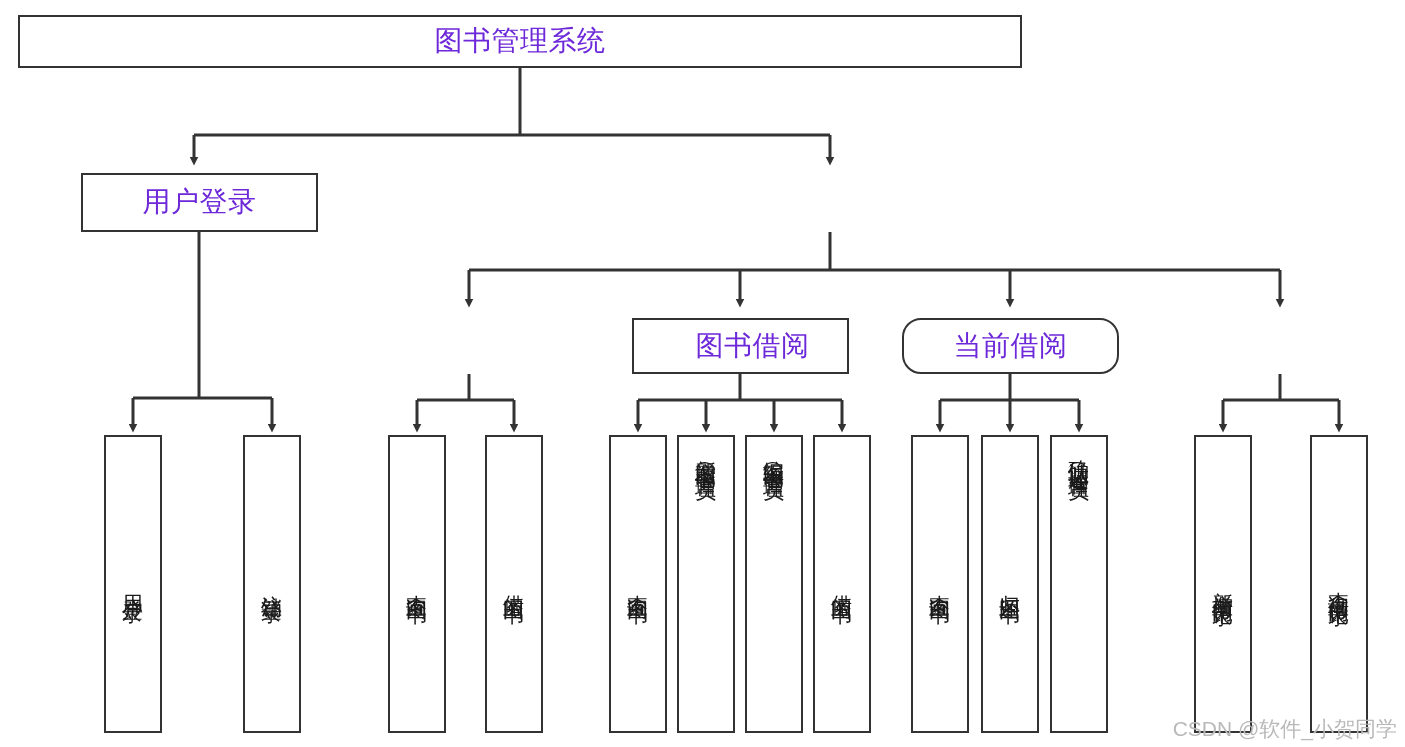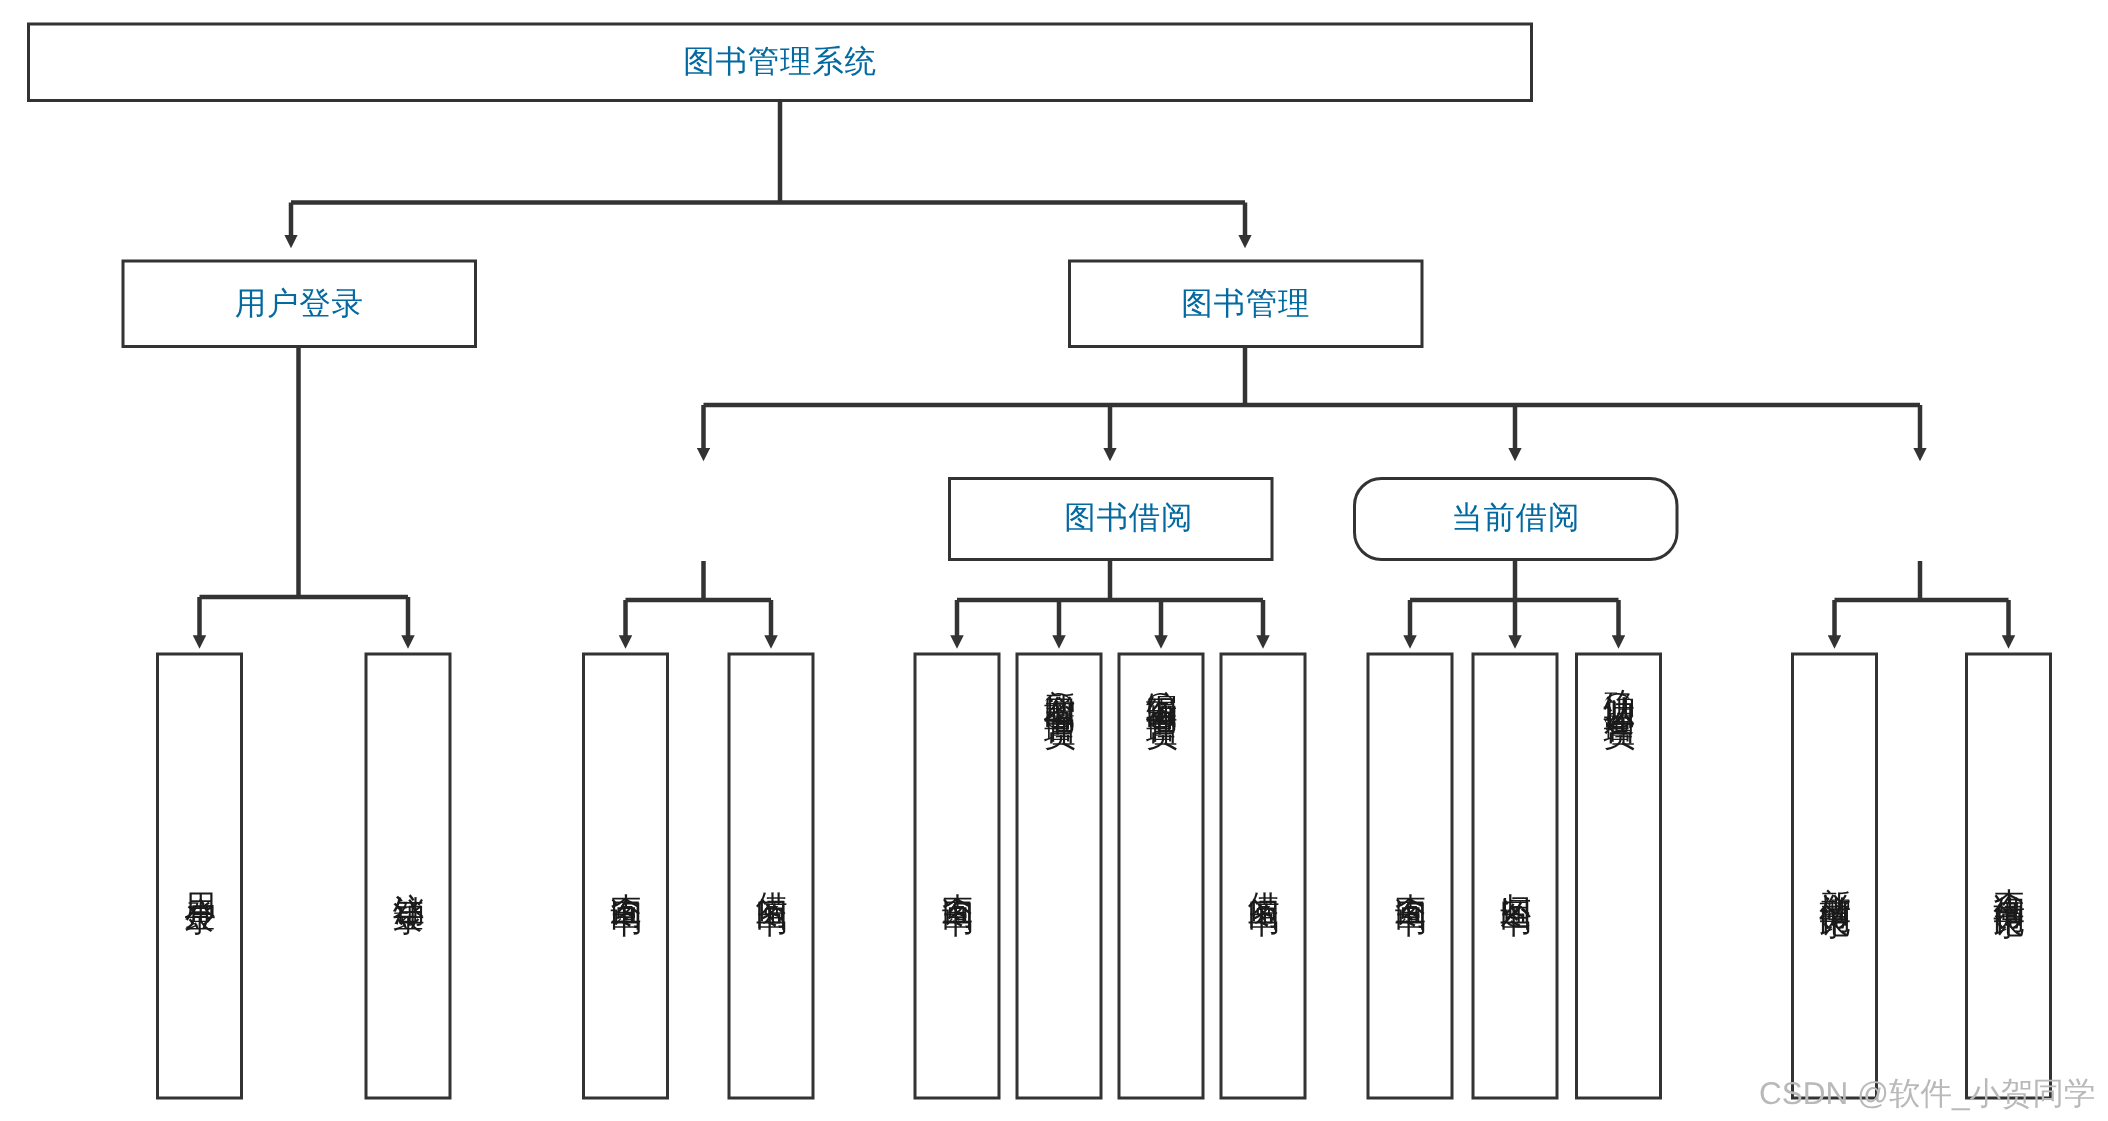--- a/index.html
+++ b/index.html
@@ -31,22 +31,22 @@
     background: #ffffff;
     border: 2px solid #333333;
     display: flex;
     align-items: center;
     justify-content: center;
   }
   .node-box.root {
     border-width: 2px;
   }
   .node-label-h {
-    font-size: 21px;
-    color: #0369a1;
+    font-size: 28px;
+    color: #6d28d9;
     line-height: 1.1;
     white-space: nowrap;
     letter-spacing: 0.5px;
   }
   .node-box.leaf {
     align-items: flex-start;
     justify-content: center;
     padding-top: 6px;
   }
   .node-box.leaf.centered {
@@ -129,23 +129,20 @@
   </svg>
 
   <div class="node-box root" style="left:18px; top:15px; width:1004px; height:53px;">
     <span class="node-label-h">图书管理系统</span>
   </div>
 
   <div class="node-box" style="left:81px; top:173px; width:237px; height:59px;">
     <span class="node-label-h">用户登录</span>
   </div>
 
-  <div class="node-box" style="left:712px; top:173px; width:237px; height:59px;">
-    <span class="node-label-h">图书管理</span>
-  </div>
 
 
   <div class="node-box" style="left:632px; top:318px; width:217px; height:56px;padding-left:24px;">
     <span class="node-label-h">图书借阅</span>
   </div>
 
   <div class="node-box" style="left:902px; top:318px; width:217px; height:56px;border-radius:19px;">
     <span class="node-label-h">当前借阅</span>
   </div>
 

